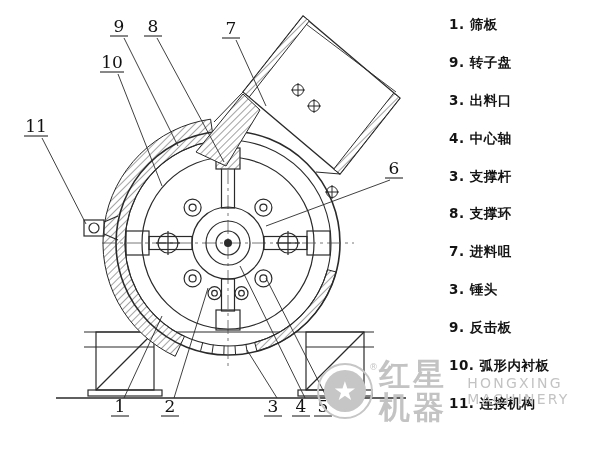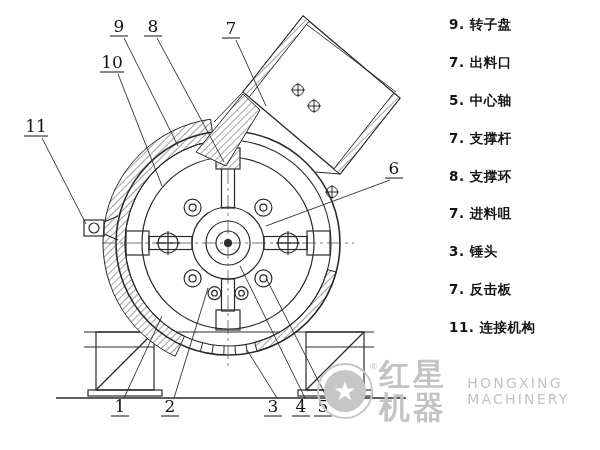--- a/index.html
+++ b/index.html
@@ -199,28 +199,30 @@
       <line x1="385" y1="178" x2="403" y2="178"></line>
       <line x1="111" y1="416" x2="129" y2="416"></line>
       <line x1="161" y1="416" x2="179" y2="416"></line>
       <line x1="264" y1="416" x2="282" y2="416"></line>
       <line x1="292" y1="416" x2="310" y2="416"></line>
       <line x1="314" y1="416" x2="332" y2="416"></line>
     </g>
   </svg>
 
   <div class="legend">
+    <div class="legend-item">1. 筛板</div>
     <div class="legend-item">9. 转子盘</div>
-    <div class="legend-item">7. 出料口</div>
-    <div class="legend-item">5. 中心轴</div>
-    <div class="legend-item">7. 支撑杆</div>
+    <div class="legend-item">3. 出料口</div>
+    <div class="legend-item">4. 中心轴</div>
+    <div class="legend-item">3. 支撑杆</div>
     <div class="legend-item">8. 支撑环</div>
     <div class="legend-item">7. 进料咀</div>
     <div class="legend-item">3. 锤头</div>
-    <div class="legend-item">7. 反击板</div>
+    <div class="legend-item">9. 反击板</div>
+    <div class="legend-item">10. 弧形内衬板</div>
     <div class="legend-item">11. 连接机构</div>
   </div>
 
   <div class="watermark">
     <div class="wm-badge">
       <svg width="58" height="58" viewBox="0 0 58 58">
         <circle cx="29" cy="29" r="27" fill="none" stroke="#c6c6c6" stroke-width="2"></circle>
         <circle cx="29" cy="29" r="21" fill="#c6c6c6"></circle>
         <text x="29" y="38" text-anchor="middle" font-size="26" fill="#ffffff">★</text>
       </svg>

